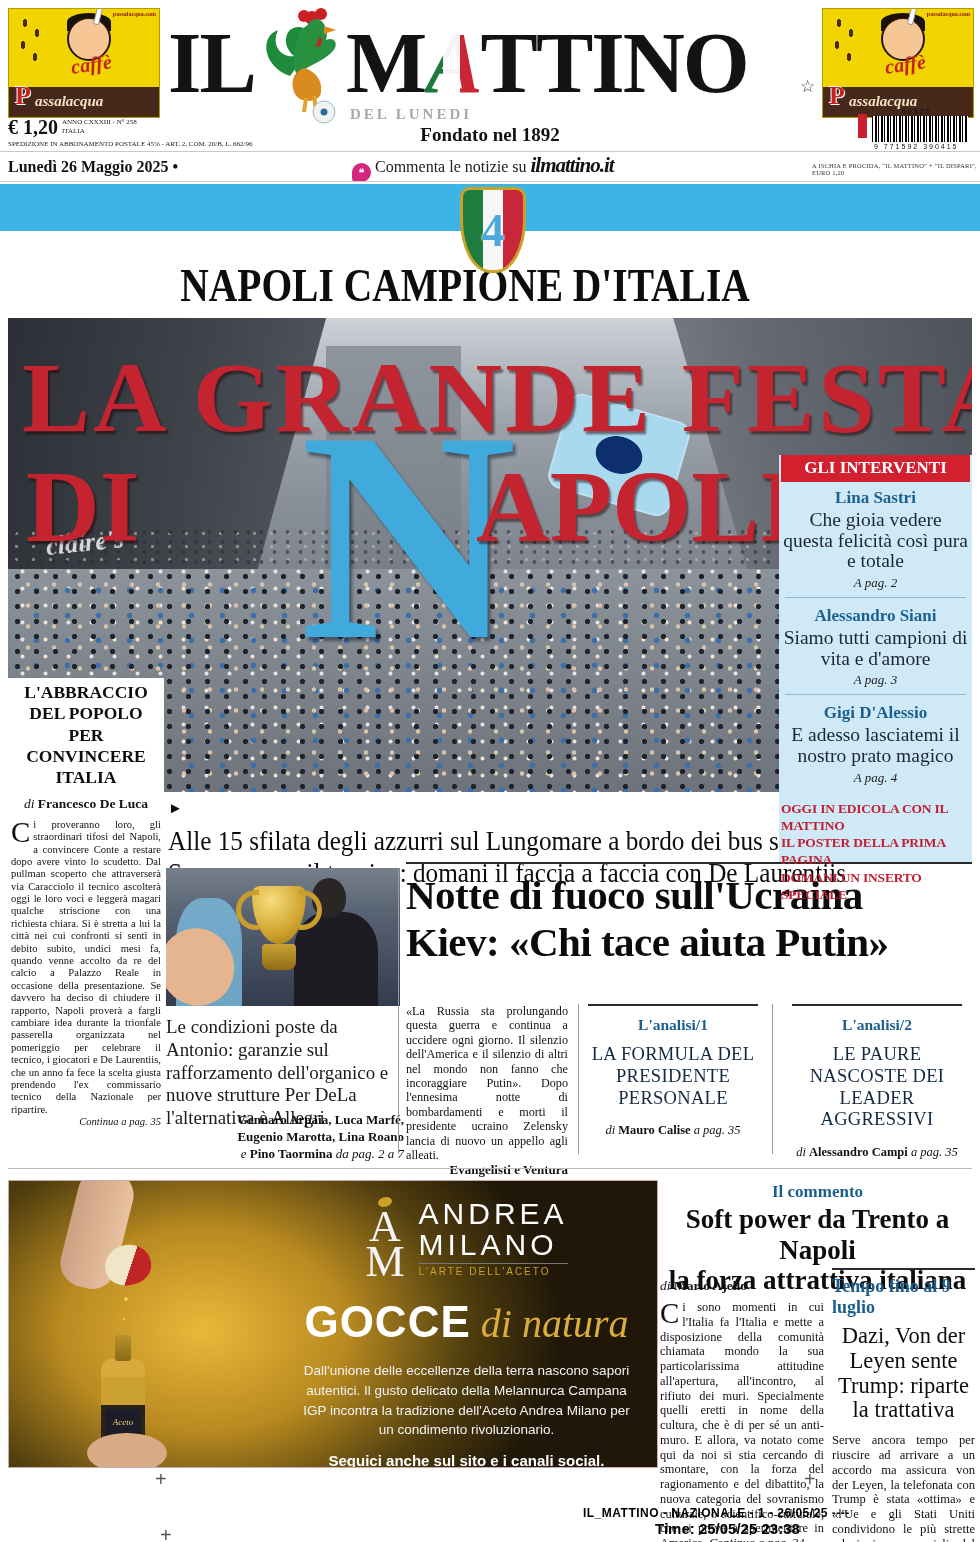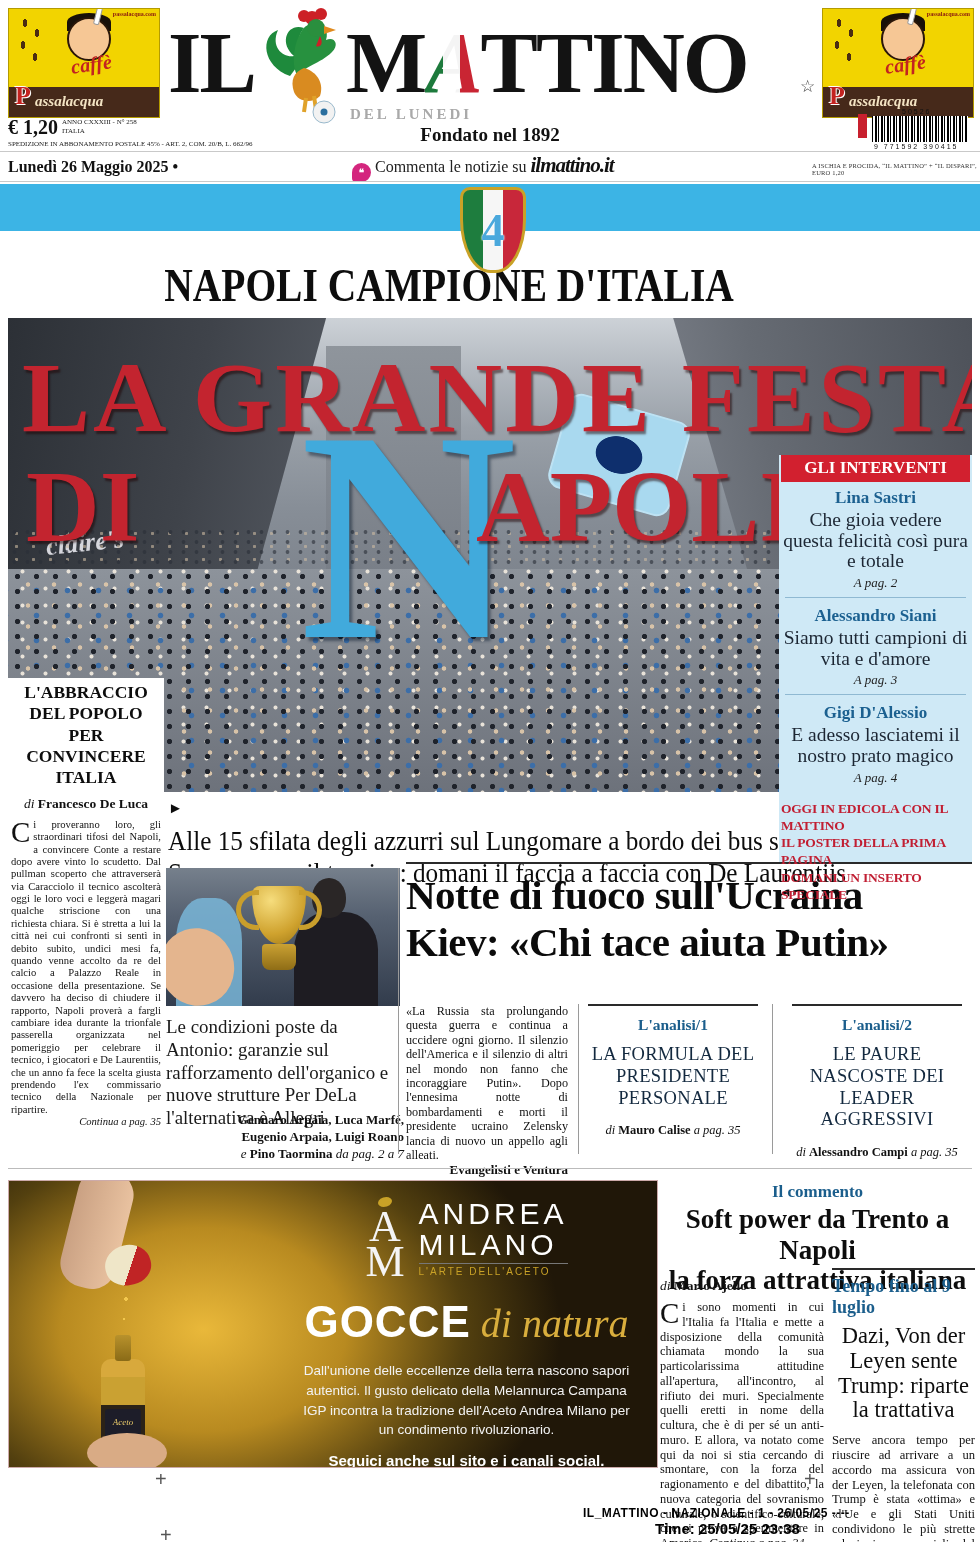--- a/index.html
+++ b/index.html
@@ -46,21 +46,21 @@
   .sitename{font-weight:bold;font-style:italic;font-size:21px;letter-spacing:-1px;}
   .ischianote{font-size:6.5px;color:#333;letter-spacing:.2px;}
 
   
   .blueband{left:0;top:184px;width:980px;height:47px;background:#3cb4e5;}
   .scudetto{left:460px;top:187px;width:60px;height:80px;z-index:5;
      background:linear-gradient(90deg,#1e7d3e 0 33%,#f6f6f6 33% 66%,#c8273a 66% 100%);
      border:3px solid #c9a227;border-radius:10px 10px 46% 46%/10px 10px 62% 62%;
      display:flex;align-items:center;justify-content:center;}
   .scud-num{font-size:46px;font-weight:bold;color:#4aa8dc;text-shadow:0 0 2px #fff,0 0 2px #fff;}
-  .napoli-title{left:0;top:258px;width:899px;text-align:center;}
+  .napoli-title{left:16px;top:258px;width:899px;text-align:center;}
   .napoli-title span{font-size:47px;font-weight:bold;letter-spacing:0;color:#0d0d0d;}
 
   
   .photo{left:8px;top:318px;width:964px;height:474px;overflow:hidden;
      background:linear-gradient(180deg,#cdd2d7 0,#b6bcc3 45px,#9aa1a9 110px,#878e97 190px,#7b818a 280px,#6f747d 100%);}
   .bldg-left{position:absolute;left:0;top:0;width:33%;height:64%;
      background:linear-gradient(100deg,#2c3036 0%,#3f434a 55%,#555a62 100%);
      clip-path:polygon(0 0,100% 0,74% 100%,0 100%);}
   .bldg-right{position:absolute;right:0;top:0;width:31%;height:60%;
      background:linear-gradient(260deg,#4e525a,#666b73 65%,#7b8089);
@@ -341,21 +341,21 @@
     <div class="fig-head"></div>
     <div class="cup"></div>
     <div class="cup-base"></div>
     <div class="hand"></div>
   </div>
   <div class="abs conte-text">
     <span class="cond" style="transform:scaleX(.97);white-space:normal;">Le condizioni poste da Antonio: garanzie sul rafforzamento dell'organico e nuove strutture Per DeLa l'alternativa è Allegri</span>
   </div>
   <div class="abs conte-authors">
     <div>Gennaro Arpaia, Luca Marfé,</div>
-    <div>Eugenio Arpaia, Luigi Roano</div>
+    <div>Eugenio Marotta, Lina Roano</div>
     <div><span class="it">e </span><b>Pino Taormina</b><span class="it"> da pag. 2 a 7</span></div>
   </div>
   <div class="abs vrule" style="left:398px;top:868px;height:286px;"></div>
 
   <div class="abs ukr-rule"></div>
   <div class="abs ukr-h">
     <div>Notte di fuoco sull'Ucraina</div>
     <div>Kiev: «Chi tace aiuta Putin»</div>
   </div>
   <div class="abs ukr-body">

